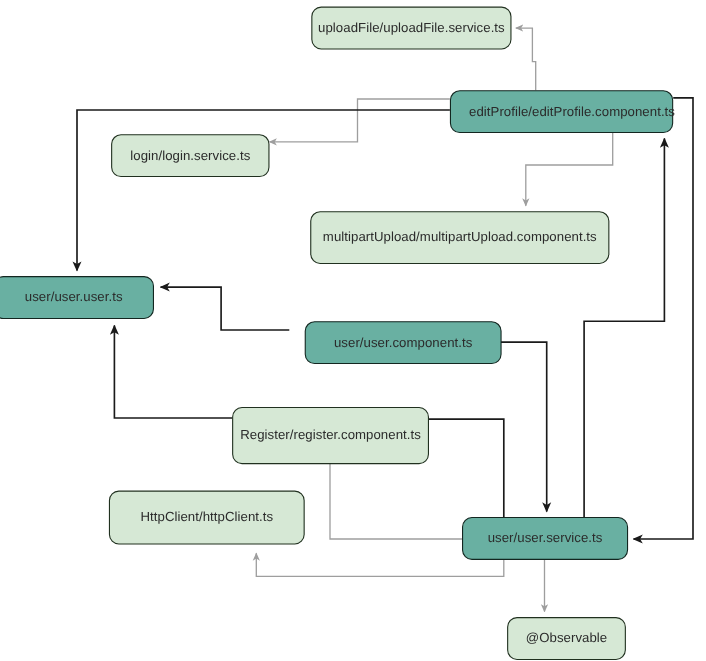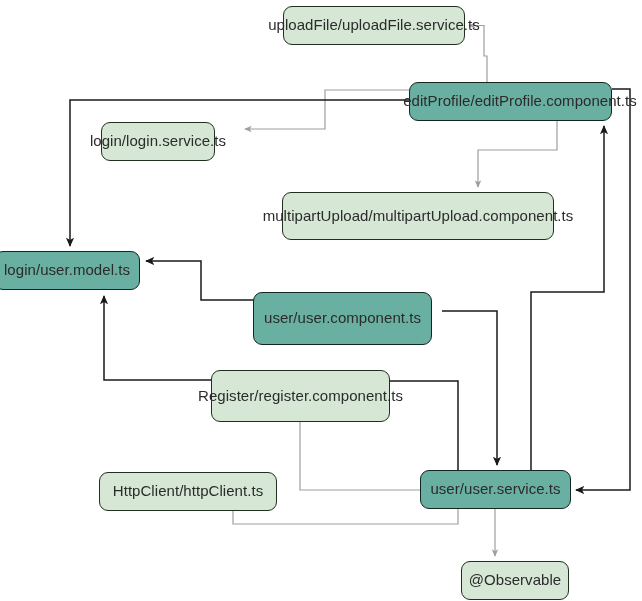--- a/index.html
+++ b/index.html
@@ -27,21 +27,21 @@
   }
   .node {
     position: absolute;
     box-sizing: border-box;
     border: 1.3px solid #1e2b22;
     border-radius: 9px;
     display: flex;
     align-items: center;
     justify-content: center;
     text-align: center;
-    font-size: 15px;
+    font-size: 12px;
     color: #2b2b2b;
     line-height: 1.1;
     letter-spacing: 0.05px;
     z-index: 3;
     padding: 0 6px;
     white-space: nowrap;
   }
   .node.green {
     background: #d6e8d5;
     border-color: #20301f;
@@ -97,41 +97,41 @@
   </svg>
 
   <div class="node green" style="left:283px; top:6px; width:182px; height:39px;">
     <span>uploadFile/uploadFile.service.ts</span>
   </div>
 
   <div class="node teal" style="left:409px; top:82px; width:203px; height:39px;padding-left:25px;">
     <span>editProfile/editProfile.component.ts</span>
   </div>
 
-  <div class="node green" style="left:101px; top:122px; width:114px; height:39px;">
+  <div class="node green" style="left:101px; top:122px; width:144px; height:39px;">
     <span>login/login.service.ts</span>
   </div>
 
   <div class="node green" style="left:282px; top:192px; width:272px; height:48px;">
     <span>multipartUpload/multipartUpload.component.ts</span>
   </div>
 
   <div class="node teal" style="left:-6px; top:251px; width:146px; height:39px;">
-    <span>login/user.model.ts</span>
+    <span>user/user.user.ts</span>
   </div>
 
-  <div class="node teal" style="left:253px; top:292px; width:179px; height:53px;">
+  <div class="node teal" style="left:277px; top:292px; width:179px; height:39px;">
     <span>user/user.component.ts</span>
   </div>
 
   <div class="node green" style="left:211px; top:370px; width:179px; height:52px;">
     <span>Register/register.component.ts</span>
   </div>
 
-  <div class="node green" style="left:99px; top:472px; width:178px; height:39px;">
+  <div class="node green" style="left:99px; top:446px; width:178px; height:49px;">
     <span>HttpClient/httpClient.ts</span>
   </div>
 
   <div class="node teal" style="left:420px; top:470px; width:151px; height:39px;">
     <span>user/user.service.ts</span>
   </div>
 
   <div class="node green" style="left:461px; top:561px; width:108px; height:39px;">
     <span>@Observable</span>
   </div>

